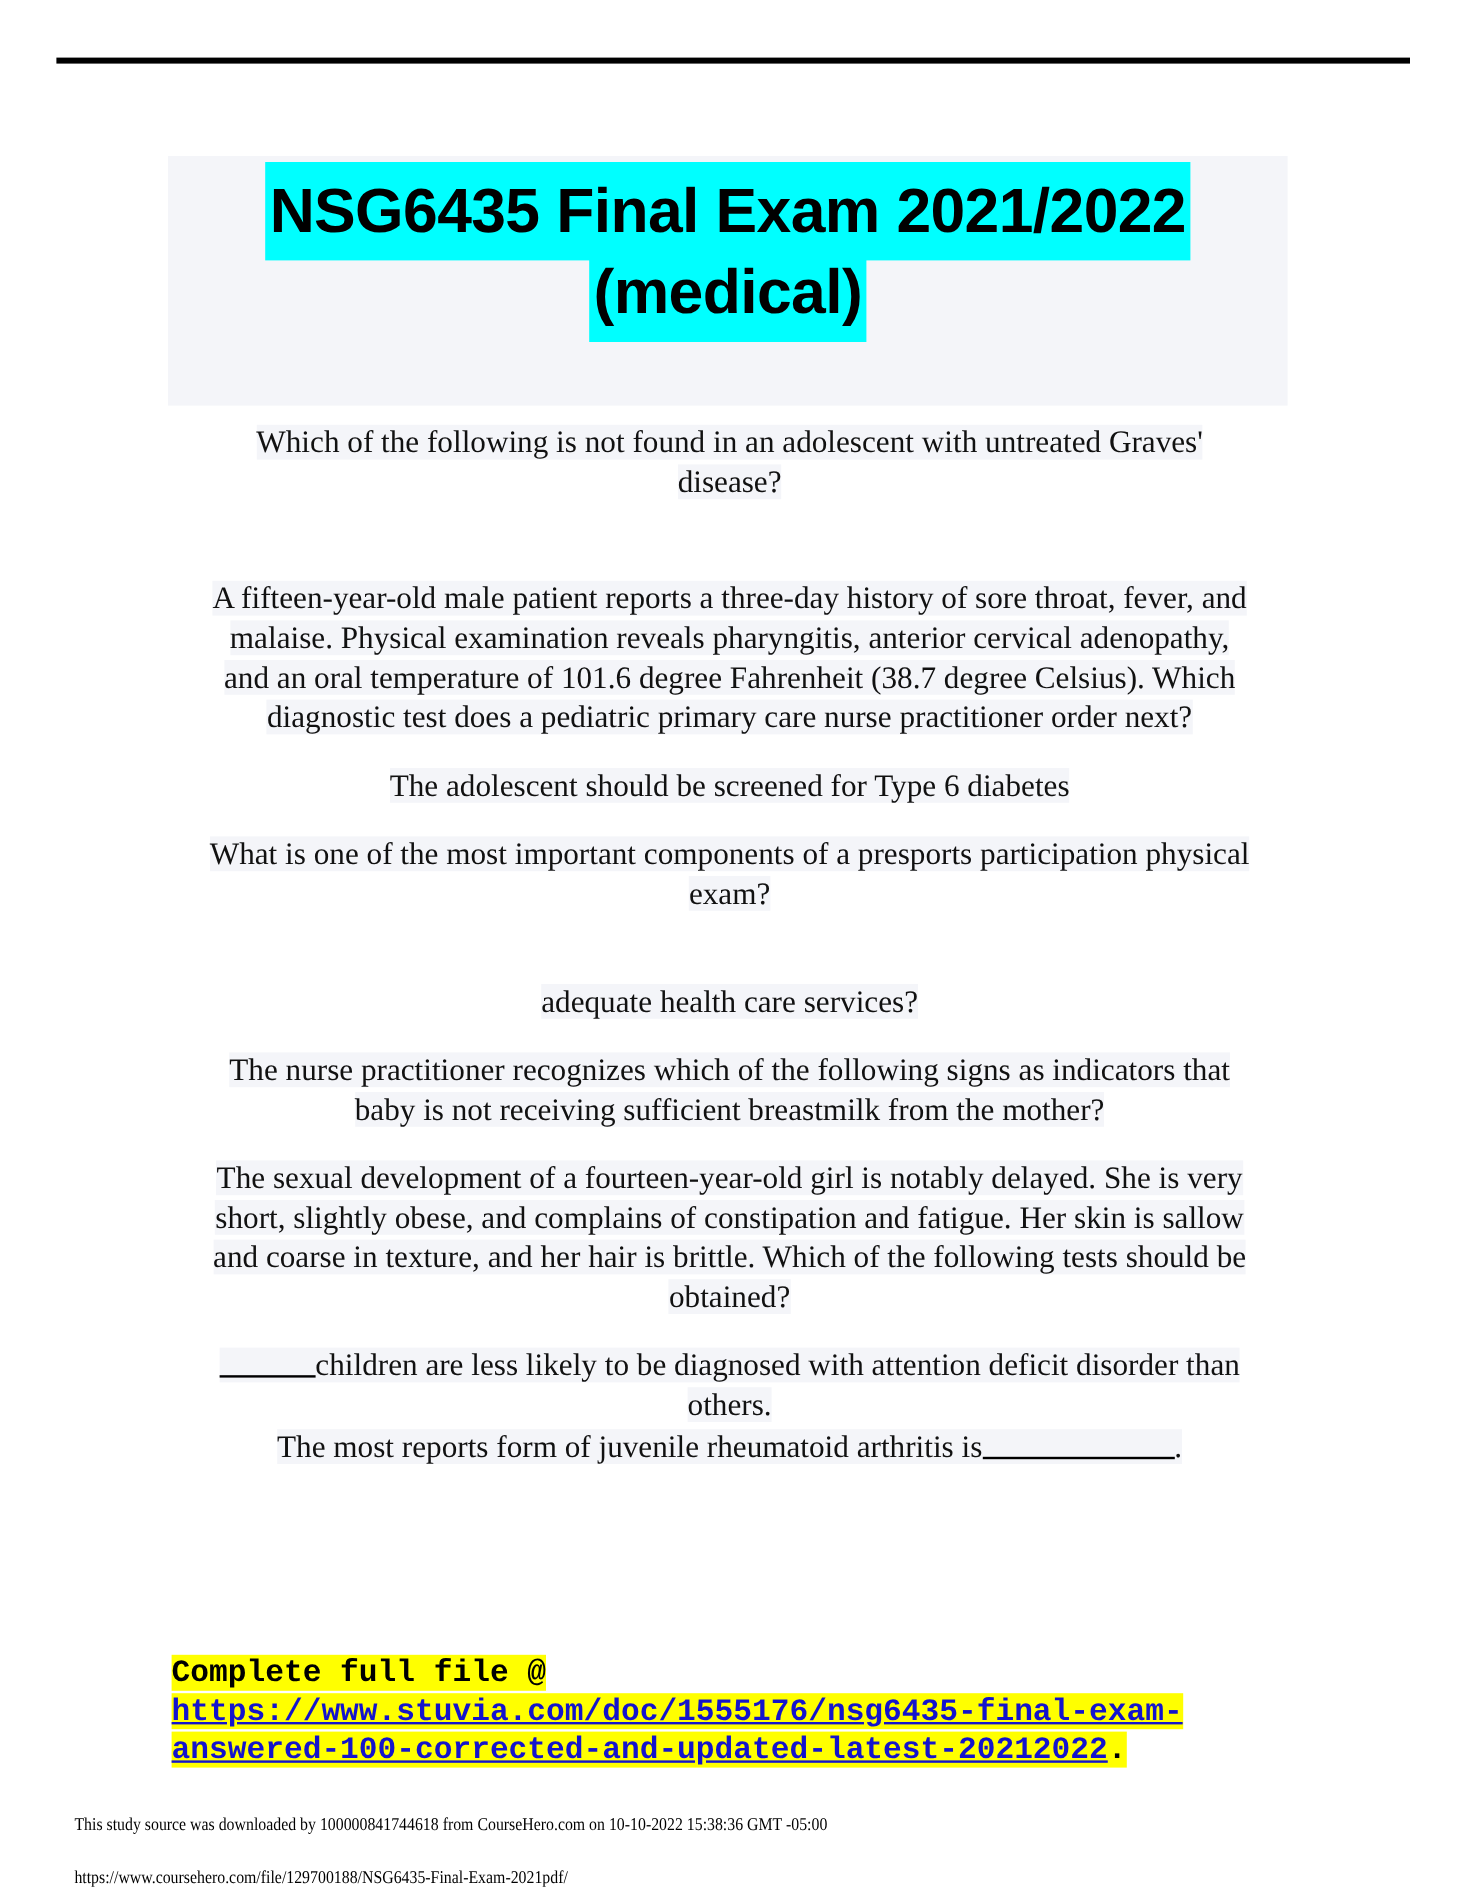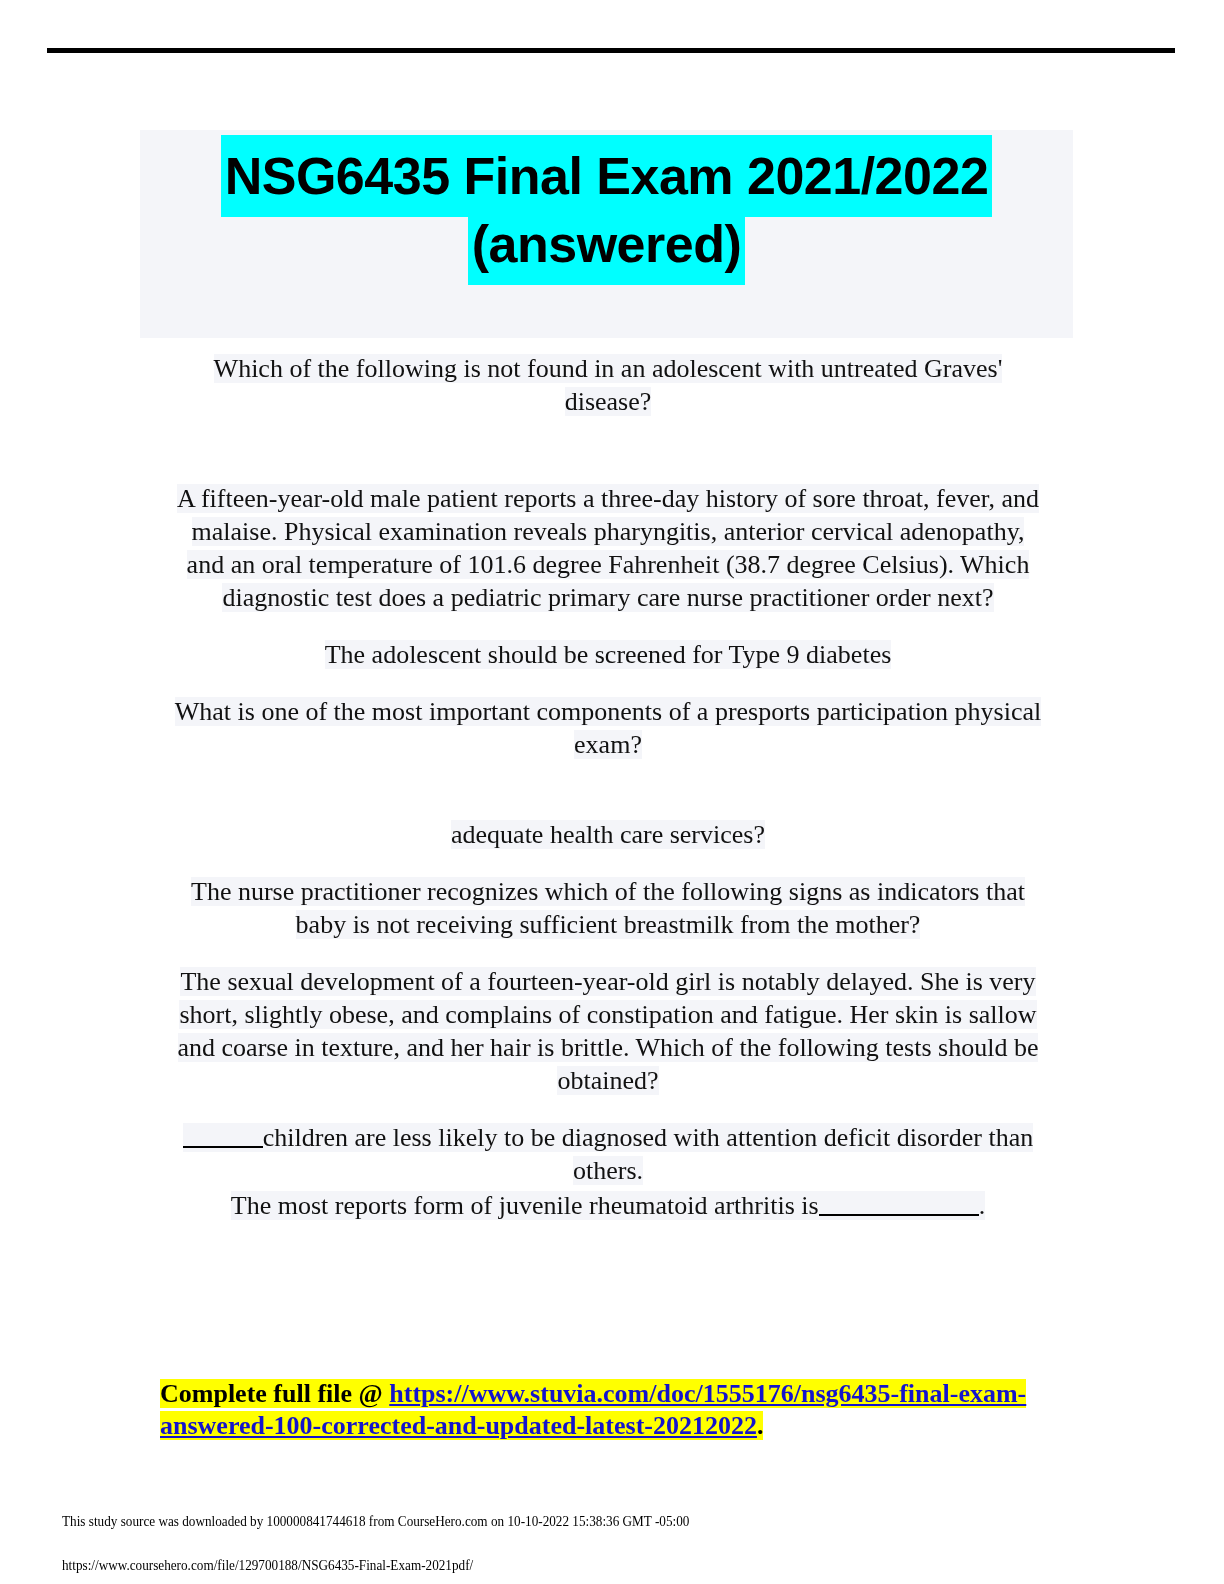--- a/index.html
+++ b/index.html
@@ -87,26 +87,27 @@
   .blank-long {
     display: inline-block;
     width: 160px;
     border-bottom: 2px solid #000;
     vertical-align: -2px;
   }
 
   
   .promo {
     position: absolute;
-    left: 160px;
+    left: 143px;
     top: 1378px;
     width: 930px;
     font-size: 26px;
     line-height: 32px;
     font-weight: bold;
+    font-family: Liberation Mono, monospace;
   }
   .promo .yellow {
     background: #ffff00;
     box-decoration-break: clone;
     -webkit-box-decoration-break: clone;
   }
   .promo .lbl { color: #000000; }
   .promo .link {
     color: #1414cc;
     text-decoration: underline;
@@ -139,21 +140,21 @@
     color: #000000;
   }
 </style>
 </head>
 <body>
 
 <div class="top-rule"></div>
 
 <div class="title-block">
   <div class="title-line"><span class="hl">NSG6435 Final Exam 2021/2022</span></div>
-  <div class="title-line"><span class="hl">(answered)</span></div>
+  <div class="title-line"><span class="hl">(medical)</span></div>
 </div>
 
 <div class="body-area">
 
   <div class="para">
     <span class="hl">Which of the following is not found in an adolescent with untreated Graves'</span><br>
     <span class="hl">disease?</span>
   </div>
 
   <div class="gap-lg"></div>
@@ -161,21 +162,21 @@
   <div class="para">
     <span class="hl">A fifteen-year-old male patient reports a three-day history of sore throat, fever, and</span><br>
     <span class="hl">malaise. Physical examination reveals pharyngitis, anterior cervical adenopathy,</span><br>
     <span class="hl">and an oral temperature of 101.6 degree Fahrenheit (38.7 degree Celsius). Which</span><br>
     <span class="hl">diagnostic test does a pediatric primary care nurse practitioner order next?</span>
   </div>
 
   <div class="gap-md"></div>
 
   <div class="para">
-    <span class="hl">The adolescent should be screened for Type 9 diabetes</span>
+    <span class="hl">The adolescent should be screened for Type 6 diabetes</span>
   </div>
 
   <div class="gap-md"></div>
 
   <div class="para">
     <span class="hl">What is one of the most important components of a presports participation physical</span><br>
     <span class="hl">exam?</span>
   </div>
 
   <div class="gap-md"></div>

